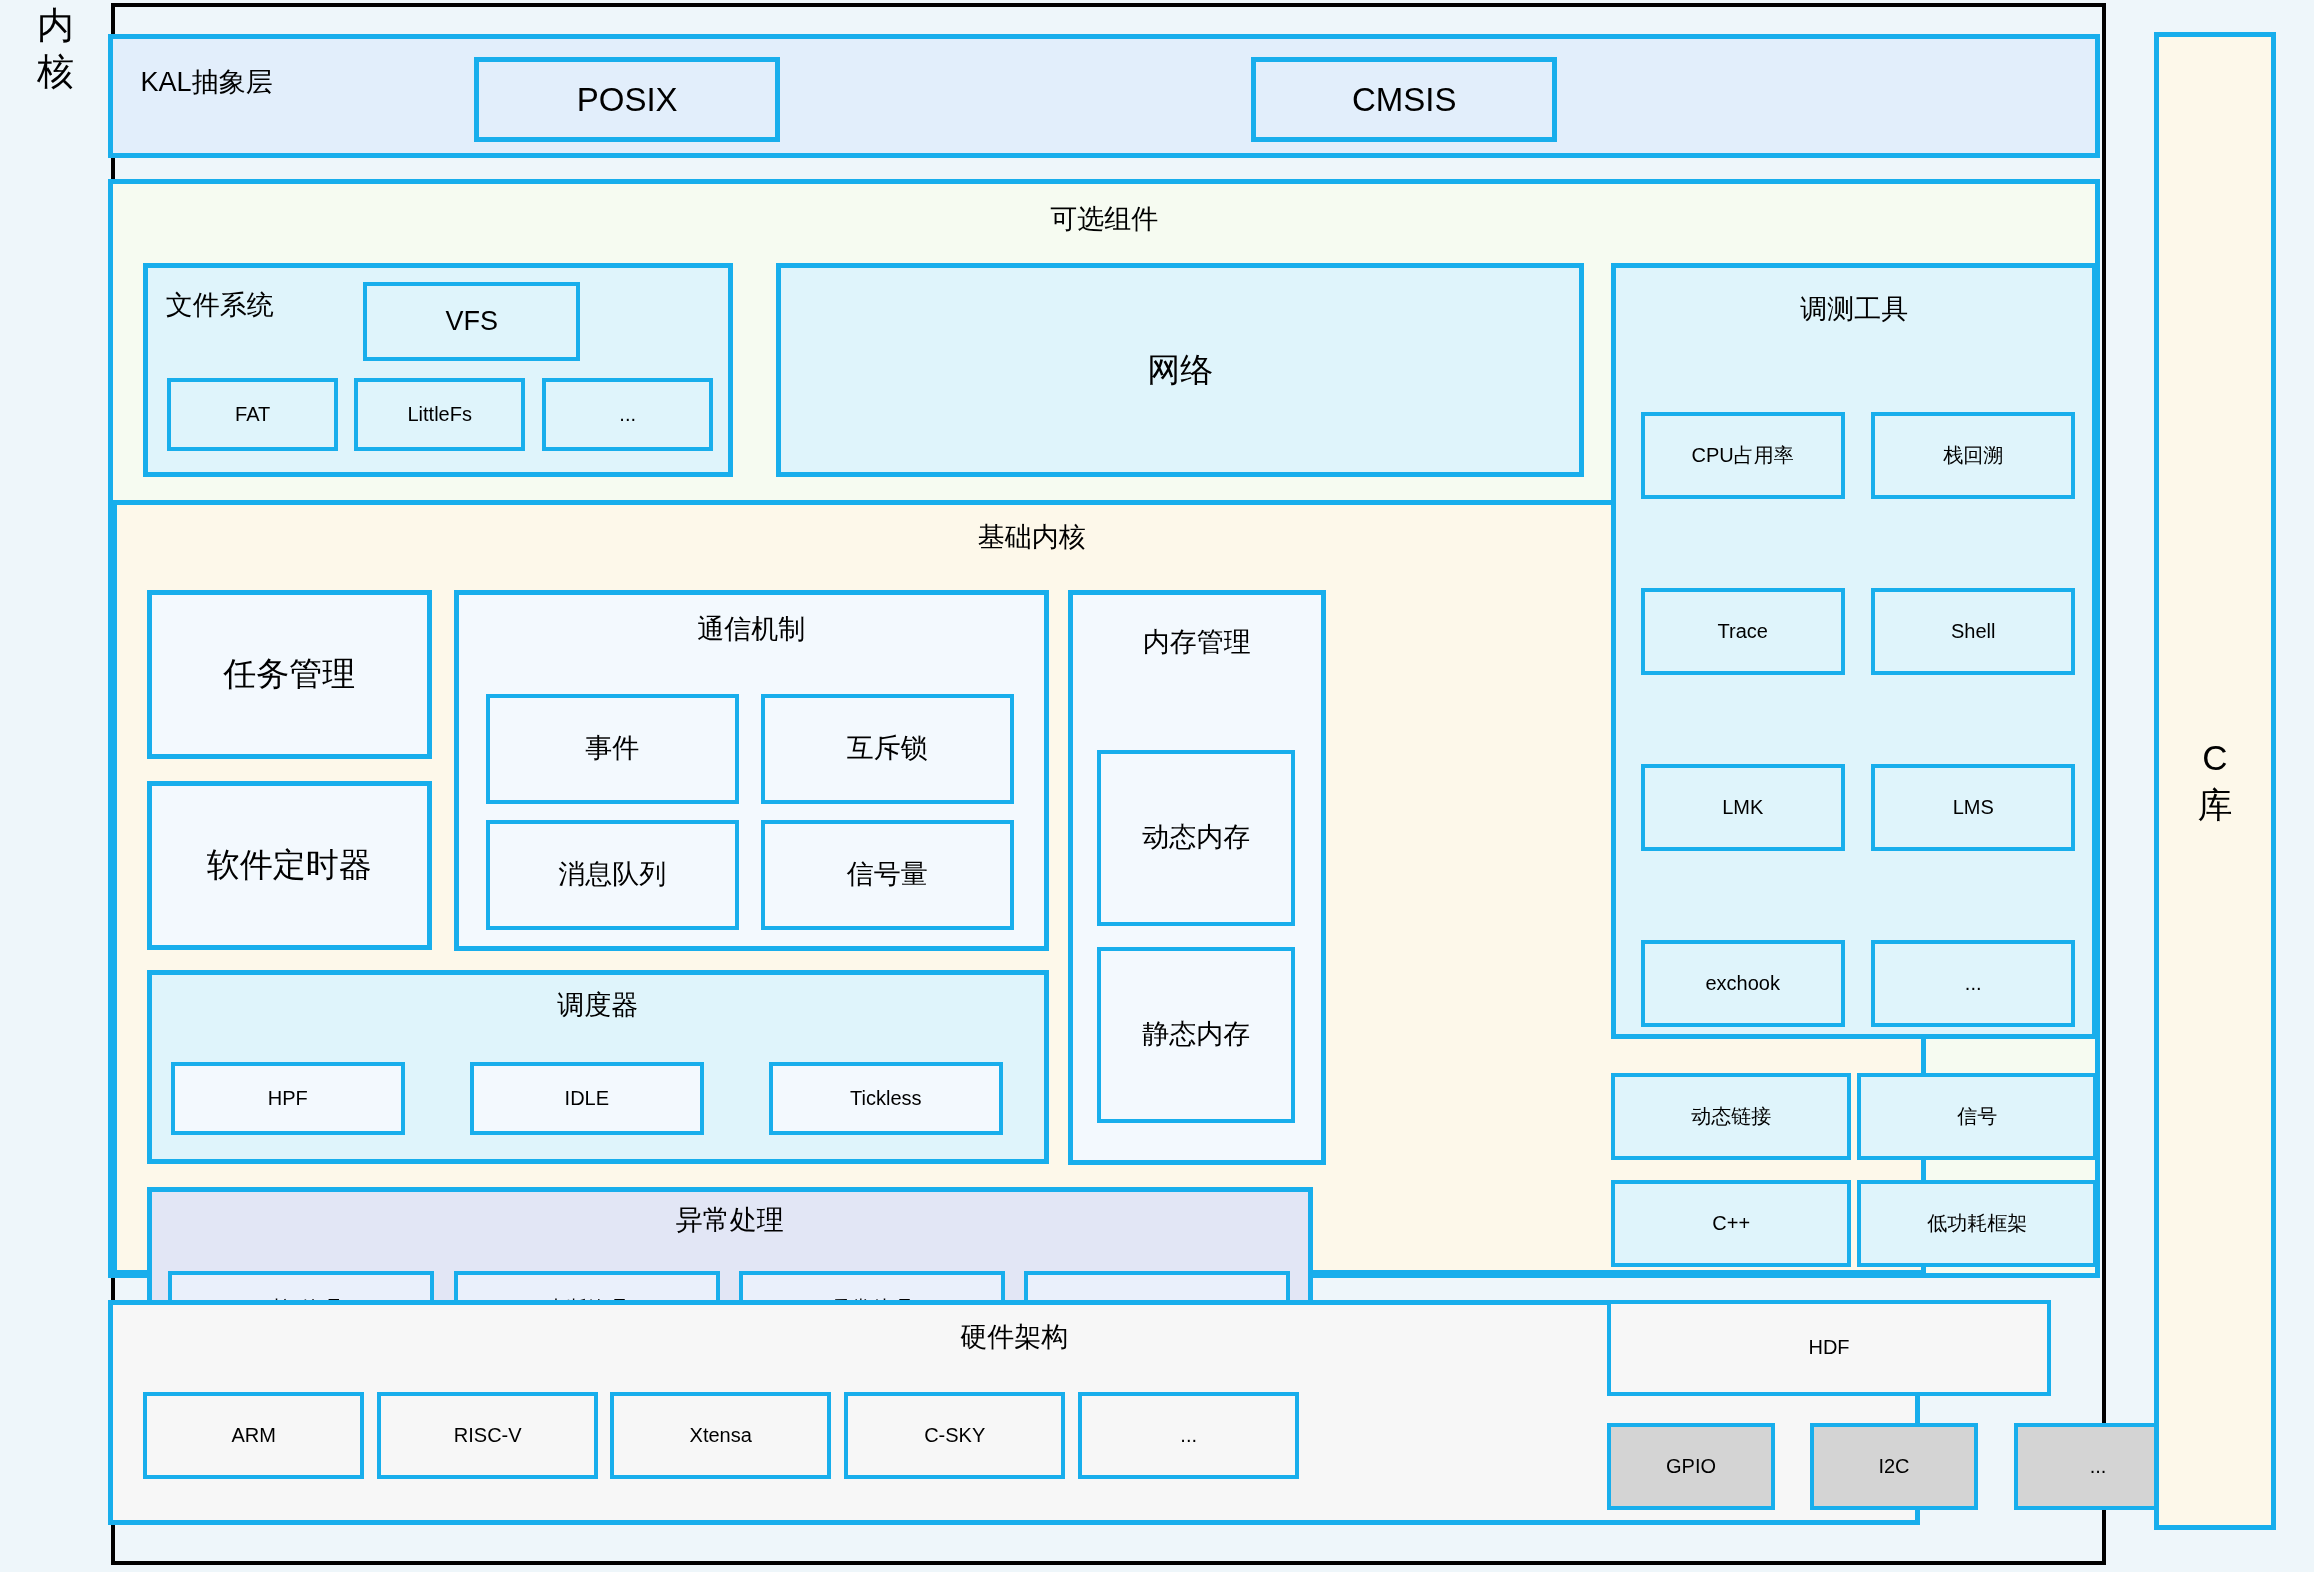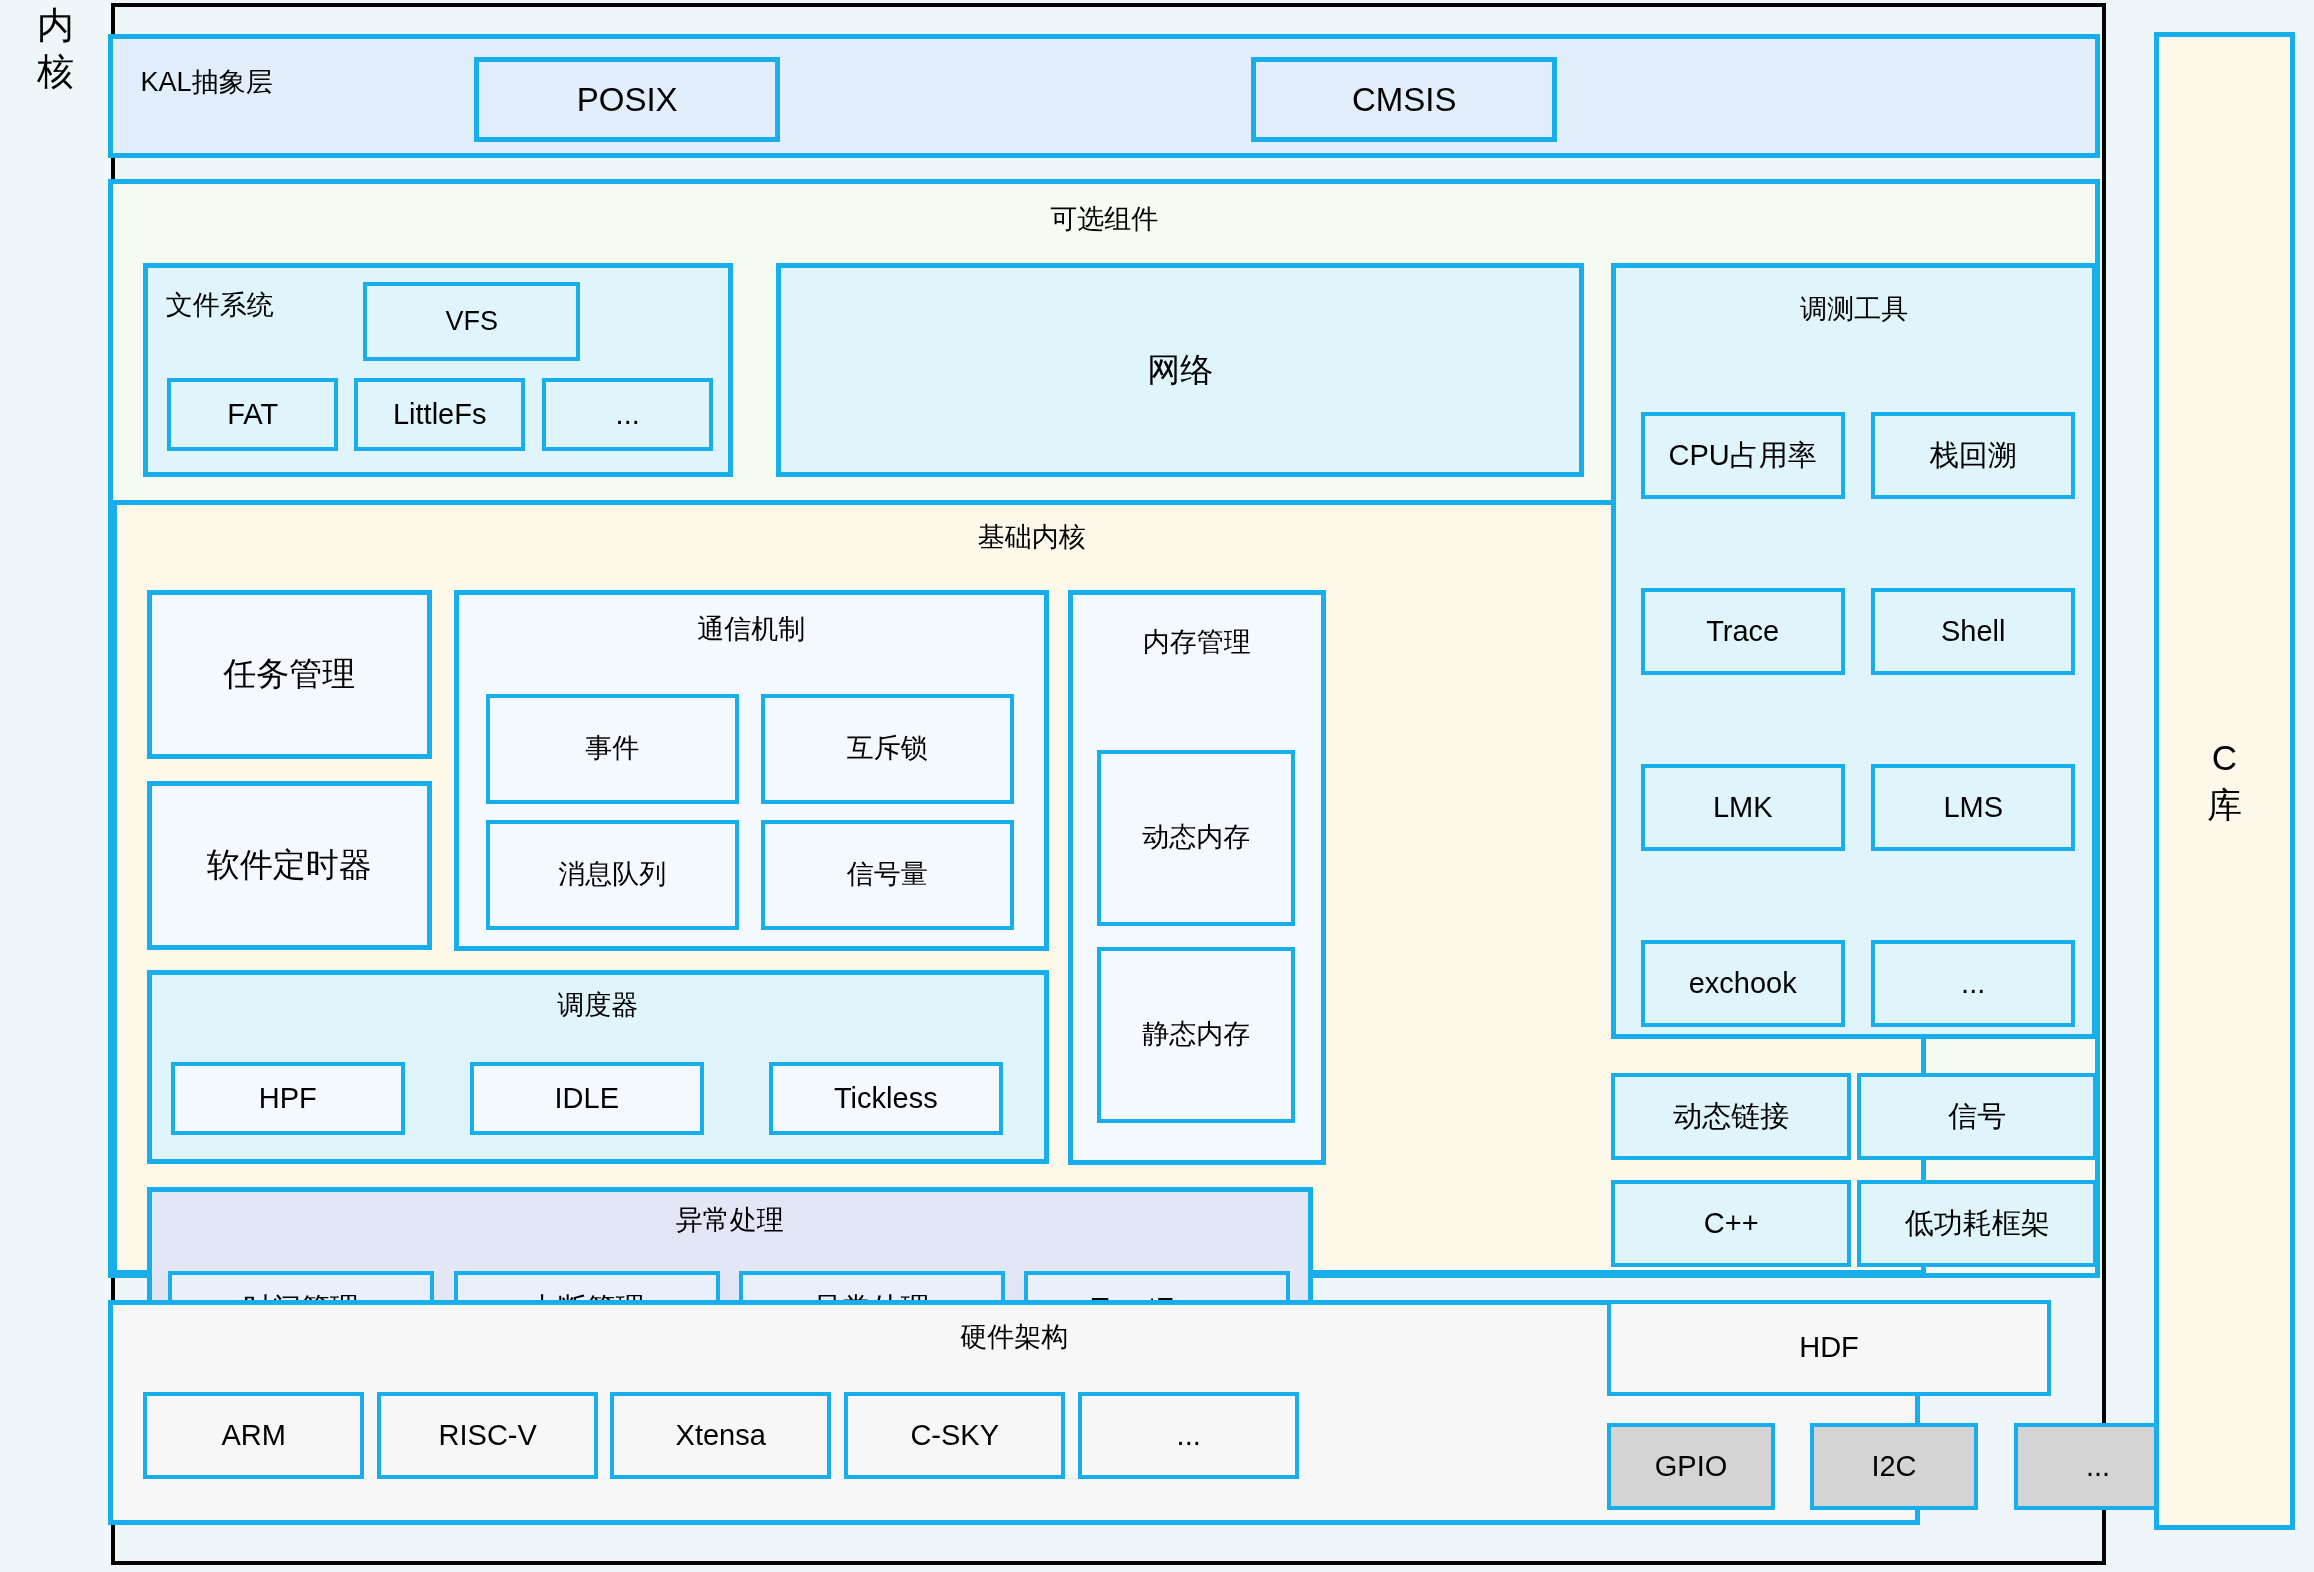--- a/index.html
+++ b/index.html
@@ -91,40 +91,40 @@
     width: 43px;
     text-align: center;
     word-break: break-all;
   }
 
   
   #clib {
     position: absolute;
     left: 2154px;
     top: 32px;
-    width: 141px;
+    width: 122px;
     height: 1498px;
     border: 5.9px solid #18AEEC;
     box-sizing: border-box;
     background: #fdf8ea;
     display: flex;
     align-items: center;
     justify-content: center;
   }
   #clib .vtxt {
     font-size: 35px;
     line-height: 1.35;
     width: 39px;
     text-align: center;
     word-break: break-all;
   }
 
   .lbl-34 { font-size: 33px; }
   .lbl-32 { font-size: 27px; }
-  .lbl-30 { font-size: 29px; }
+  .lbl-30 { font-size: 20px; }
 </style>
 </head>
 <body>
 
 <div id="root">
 
   <div id="kernel-side-label">
     <span class="vtxt">内核</span>
   </div>
 

